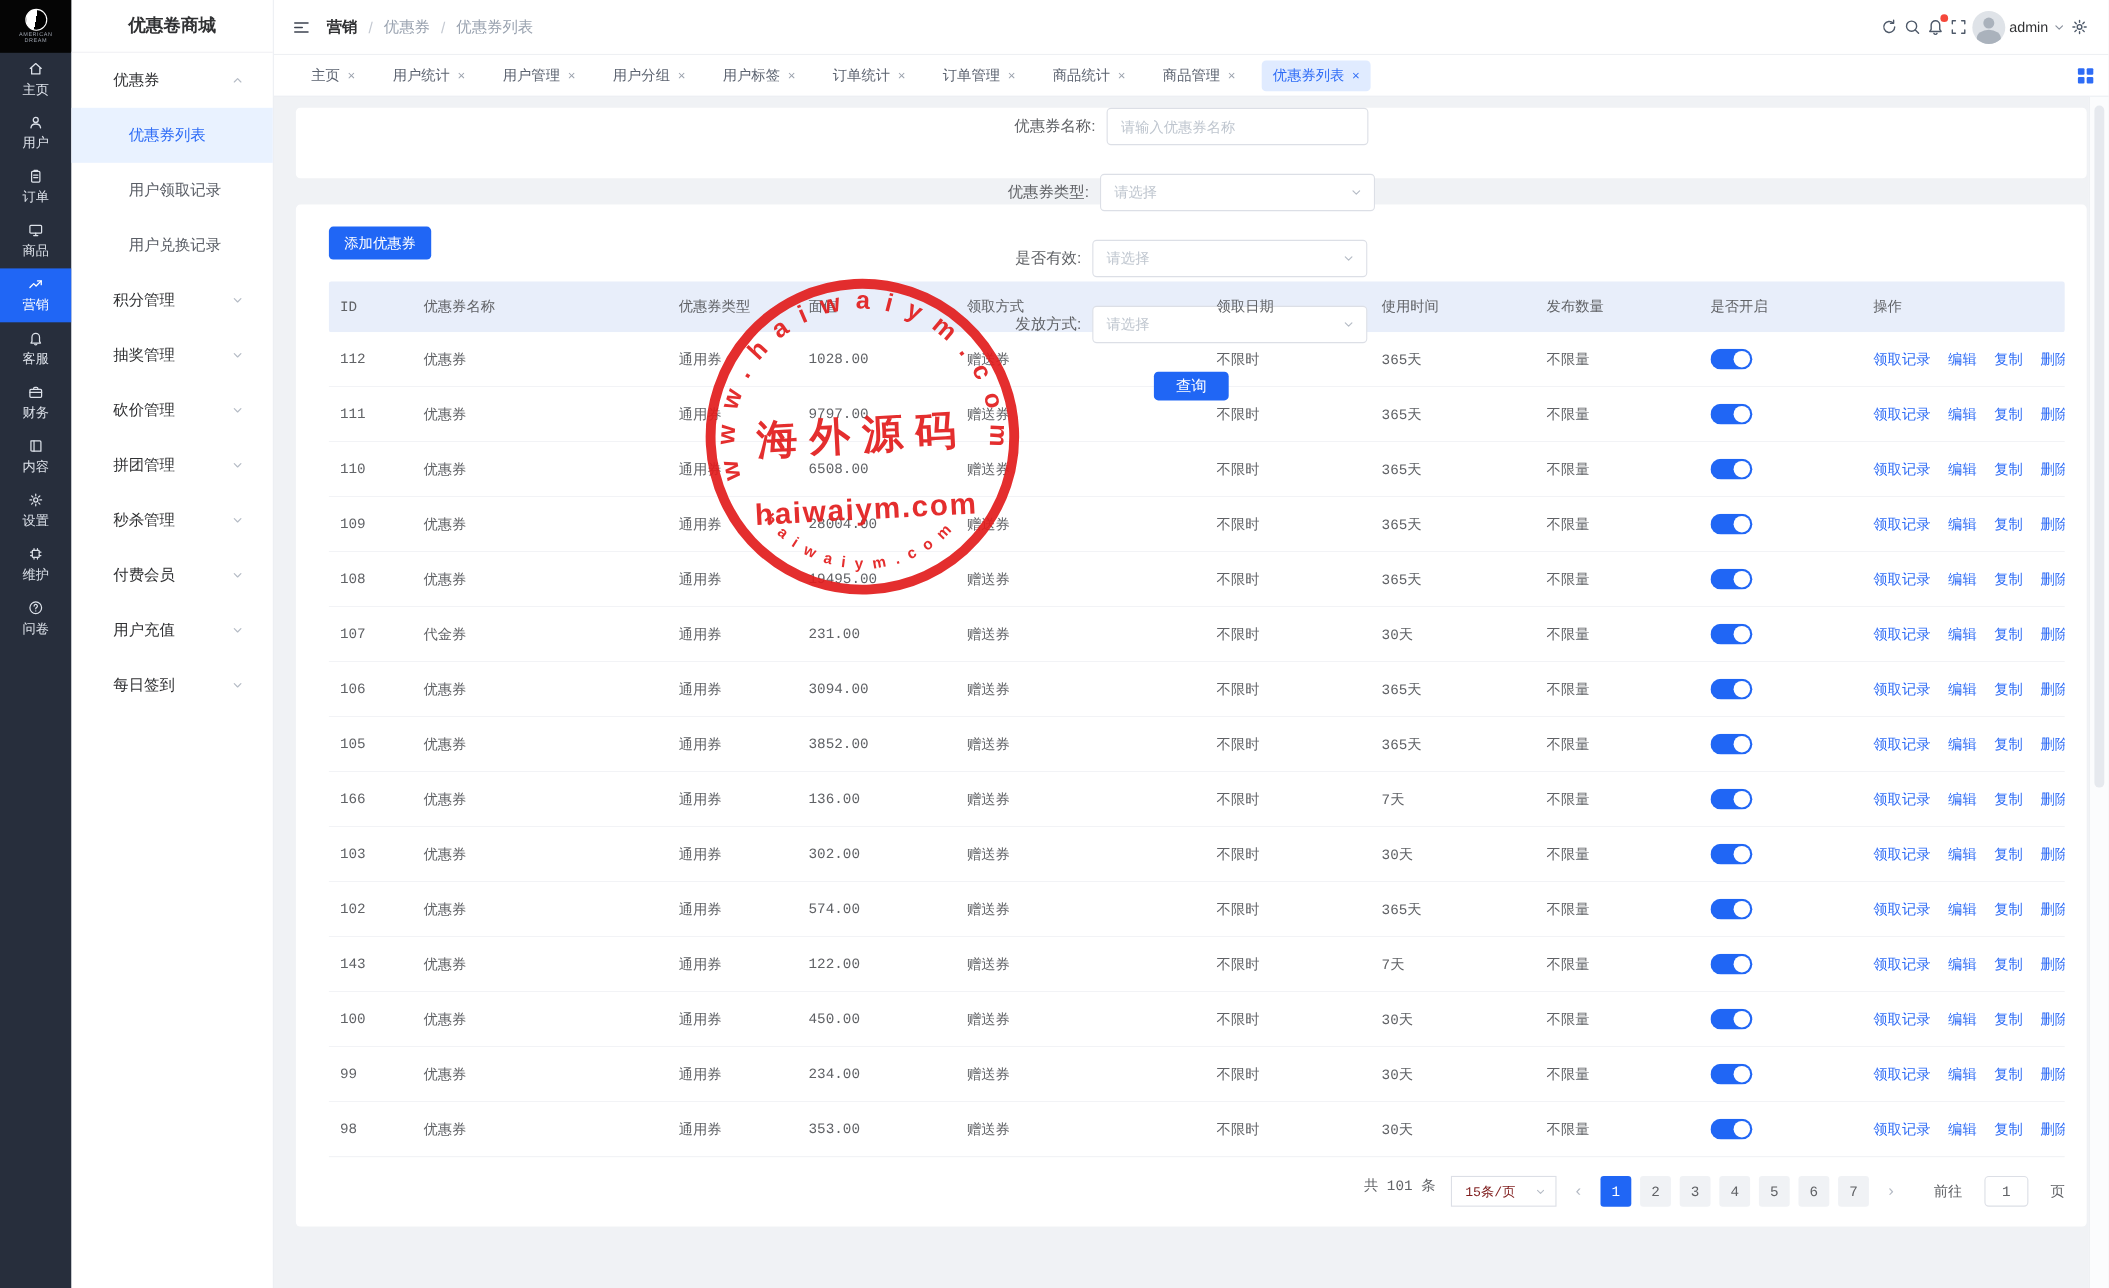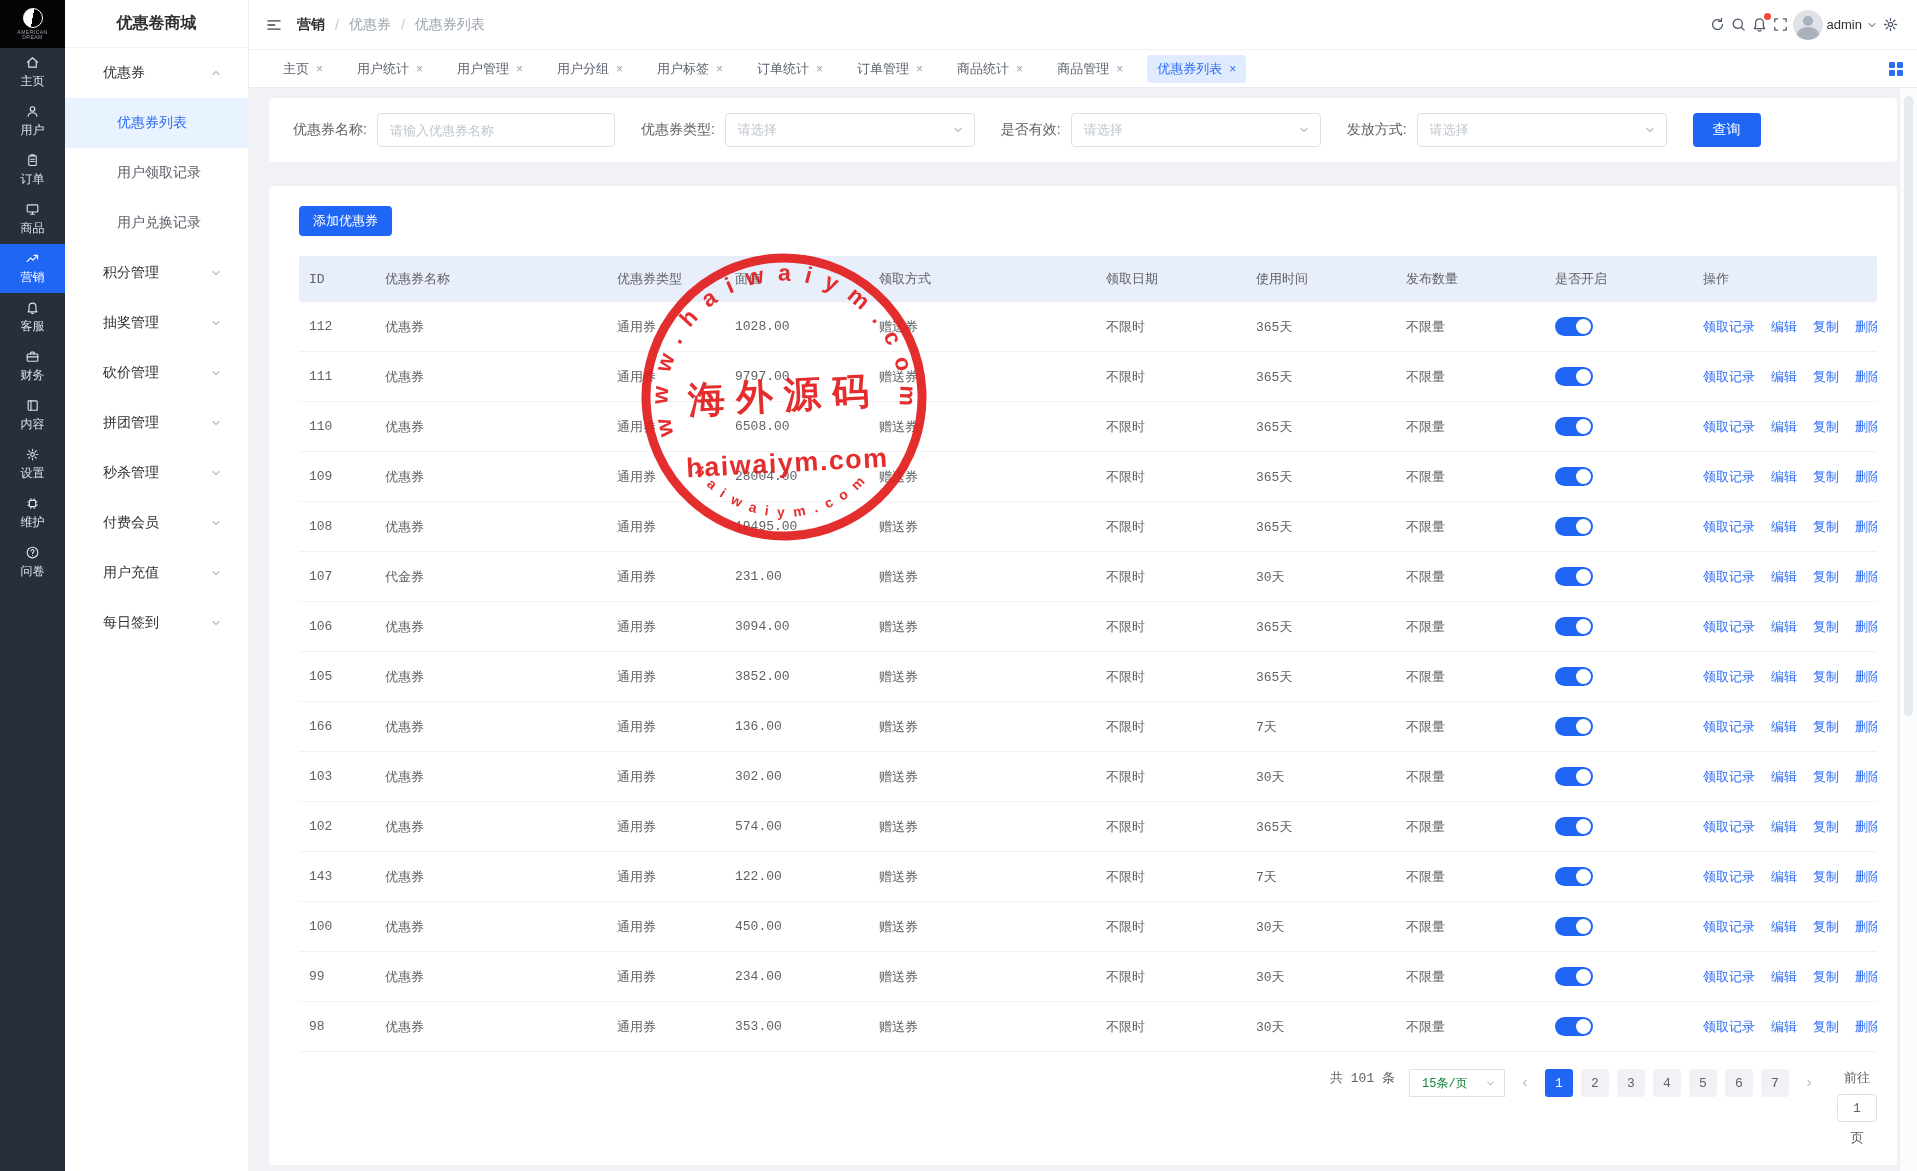--- a/index.html
+++ b/index.html
@@ -49,21 +49,21 @@
   .tabbar { height:38px; background:#fff; display:flex; align-items:center; padding:0 40px 0 24px; gap:14px; border-bottom:1px solid #e9ebf0; position:relative; }
   .tab { display:flex; align-items:center; gap:7px; font-size:13px; color:#5c6370; cursor:pointer; padding:5px 10px; border-radius:4px; white-space:nowrap; }
   .tab .tclose { color:#9aa1ad; font-size:12px; }
   .tab.active { background:#e0ebff; color:#2e6cf6; }
   .tab.active .tclose { color:#2e6cf6; }
   .grid-icon { position:absolute; right:14px; top:12px; width:14px; height:14px; display:grid; grid-template-columns:6px 6px; grid-template-rows:6px 6px; gap:2px; cursor:pointer; }
   .grid-icon span { background:#2e6cf6; border-radius:1px; }
 
   
   .page { flex:1; padding:10px 20px 0 20px; position:relative; overflow:hidden; }
-  .filter-card { background:#fff; border-radius:4px; height:64px; display:flex; align-items:center; padding:0 24px; gap:26px; }
+  .filter-card { background:#fff; border-radius:4px; height:64px; display:flex; align-items:center; padding:0 24px; gap:26px;flex-direction:column; }
   .fgroup { display:flex; align-items:center; gap:10px; }
   .flabel { font-size:14px; color:#606266; white-space:nowrap; }
   .finput { width:238px; height:34px; border:1px solid #dcdfe6; border-radius:4px; padding:0 12px; font-size:13px; color:#606266; outline:none; background:#fff; }
   .finput::placeholder { color:#bfc6cf; }
   .fselect { width:250px; height:34px; border:1px solid #dcdfe6; border-radius:4px; padding:0 10px 0 12px; display:flex; align-items:center; justify-content:space-between; background:#fff; cursor:pointer; }
   .fselect .ph { font-size:13px; color:#bfc6cf; }
   .fselect svg { width:12px; height:12px; color:#b6bcc6; }
   .btn-primary { height:34px; padding:4px 20px; background:#2066f5; color:#fff; border:none; border-radius:4px; font-size:14px; cursor:pointer; font-family:inherit; }
 
   .table-card { background:#fff; border-radius:4px; margin-top:24px; padding:20px 20px 18px 30px;font-family:Liberation Mono, monospace; }
@@ -77,27 +77,27 @@
   .switch { display:inline-block; width:38px; height:19px; border-radius:10px; background:#2066f5; position:relative; cursor:pointer; vertical-align:middle; }
   .switch .knob { position:absolute; top:2px; right:2px; width:15px; height:15px; border-radius:50%; background:#fff; }
 
   .actions { display:flex; align-items:center; }
   .alink { color:#2e6cf6; cursor:pointer; white-space:nowrap; }
   .asep { width:1px; height:12px; background:#e3e6ec; margin:0 8px; }
 
   
   .pagination { display:flex; align-items:flex-start; justify-content:flex-end; gap:10px; margin-top:17px; font-size:13px; color:#606266; }
   .ptotal { margin-right:4px; }
-  .psize { width:96px; height:28px; border:1px solid #dcdfe6; border-radius:0; display:flex; align-items:center; justify-content:space-between; padding:0 8px 0 12px; cursor:pointer; font-size:12px; color:#15803d; background:#fff; }
+  .psize { width:96px; height:28px; border:1px solid #dcdfe6; border-radius:0; display:flex; align-items:center; justify-content:space-between; padding:0 8px 0 12px; cursor:pointer; font-size:12px; color:#7f1d1d; background:#fff; }
   .psize svg { width:11px; height:11px; color:#b6bcc6; }
   .parrow { width:20px; height:28px; display:flex; align-items:center; justify-content:center; color:#b4bac4; font-size:15px; cursor:pointer; }
   .pnums { display:flex; gap:8px; }
   .pnum { min-width:28px; height:28px; background:#f0f2f5; border-radius:3px; display:flex; align-items:center; justify-content:center; font-size:13px; color:#606266; cursor:pointer; }
   .pnum.active { background:#2066f5; color:#fff; }
-  .goto { display:flex; align-items:center; gap:7px; margin-left:8px;flex-direction:column; }
+  .goto { display:flex; align-items:center; gap:20px; margin-left:19px; }
   .goto-input { width:40px; height:28px; border:1px solid #dcdfe6; border-radius:4px; text-align:center; font-size:13px; color:#606266; outline:none; font-family:inherit; }
 
   
   .scrollstrip { position:absolute; right:0; top:88px; bottom:0; width:18px; background:#fbfcfd; border-left:1px solid #eef0f3; }
   .scrollthumb { position:absolute; top:8px; left:4px; width:9px; height:620px; border-radius:5px; background:#e6e9ee; }
 
   
   .stamp { position:absolute; left:388px; top:160px; width:300px; height:300px; pointer-events:none; z-index:60; opacity:.92; }
 
   svg.icon-use { display:block; }

